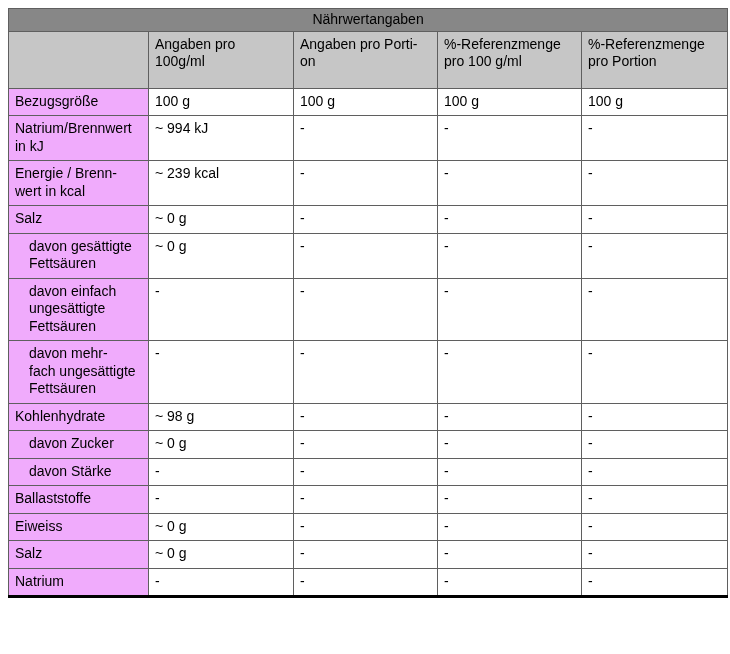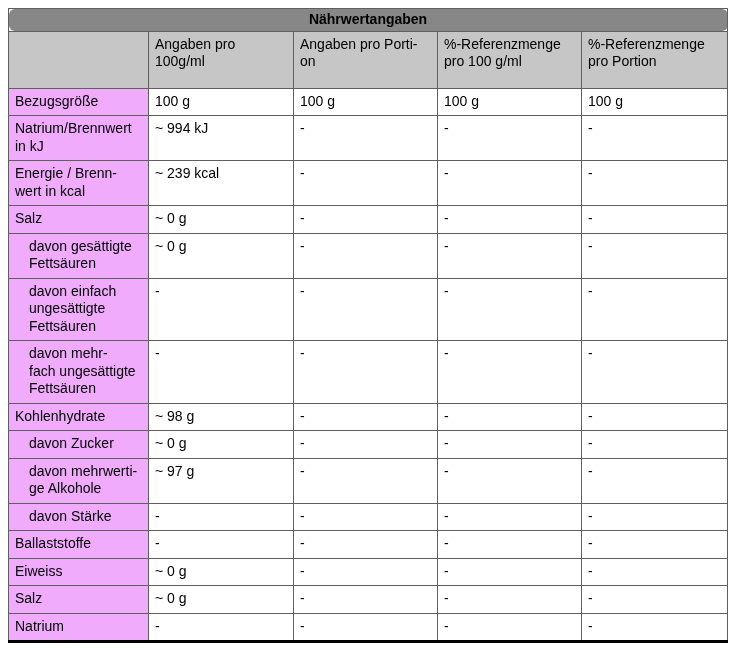--- a/index.html
+++ b/index.html
@@ -30,24 +30,23 @@
     font-weight: normal;
     text-align: left;
     vertical-align: top;
     padding: 4px 6px 5px 6px;
     white-space: pre-line;
     overflow: hidden;
   }
   tr.title-row th.title {
     background: #878787;
     text-align: center;
-    font-weight: bold;
+    font-weight: normal;
     padding: 2px 4px;
     white-space: normal;
-    border-radius: 6px;
   }
   tr.head-row th {
     background: #c6c6c6;
     height: 57px;
     box-sizing: border-box;
   }
   tbody th.rowlabel {
     background: #f0abfc;
   }
   tbody td {
@@ -150,28 +149,20 @@
     <td>-</td>
   </tr>
         <tr class="indent">
     <th class="rowlabel">davon Zucker</th>
     <td>~ 0 g</td>
     <td>-</td>
     <td>-</td>
     <td>-</td>
   </tr>
         <tr class="indent">
-    <th class="rowlabel">davon mehrwerti-
-ge Alkohole</th>
-    <td>~ 97 g</td>
-    <td>-</td>
-    <td>-</td>
-    <td>-</td>
-  </tr>
-        <tr class="indent">
     <th class="rowlabel">davon Stärke</th>
     <td>-</td>
     <td>-</td>
     <td>-</td>
     <td>-</td>
   </tr>
         <tr>
     <th class="rowlabel">Ballaststoffe</th>
     <td>-</td>
     <td>-</td>

